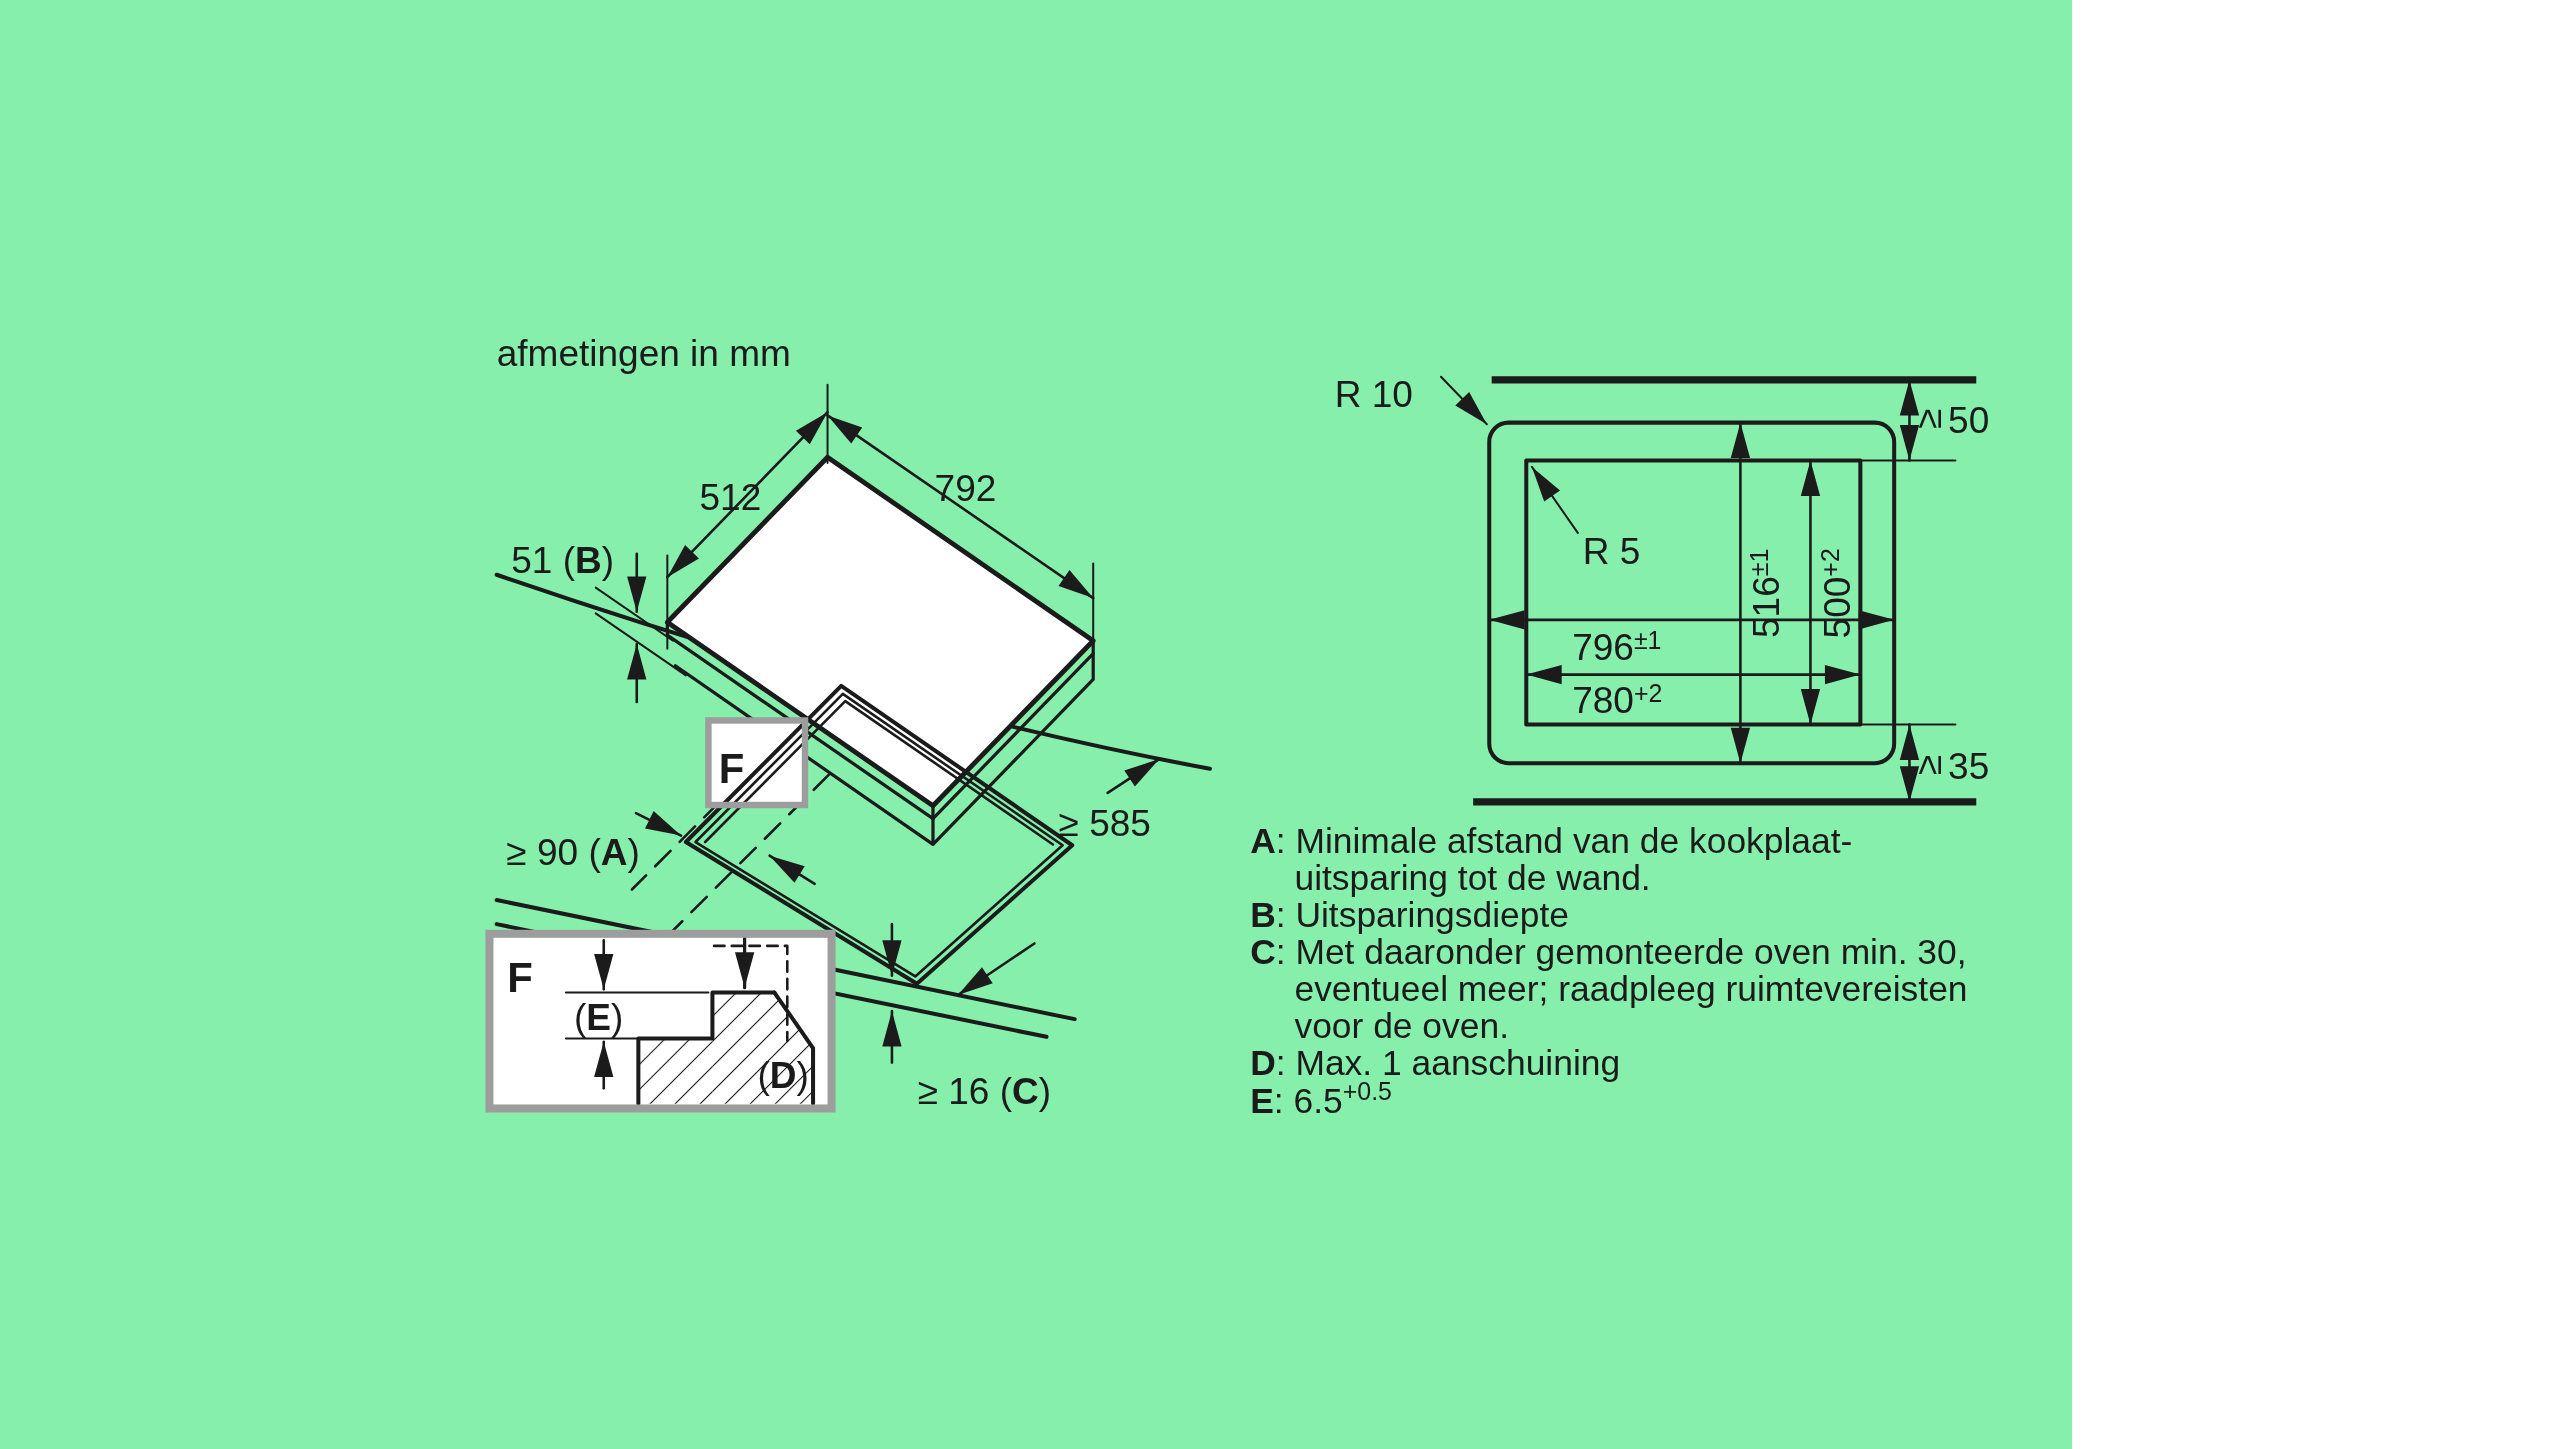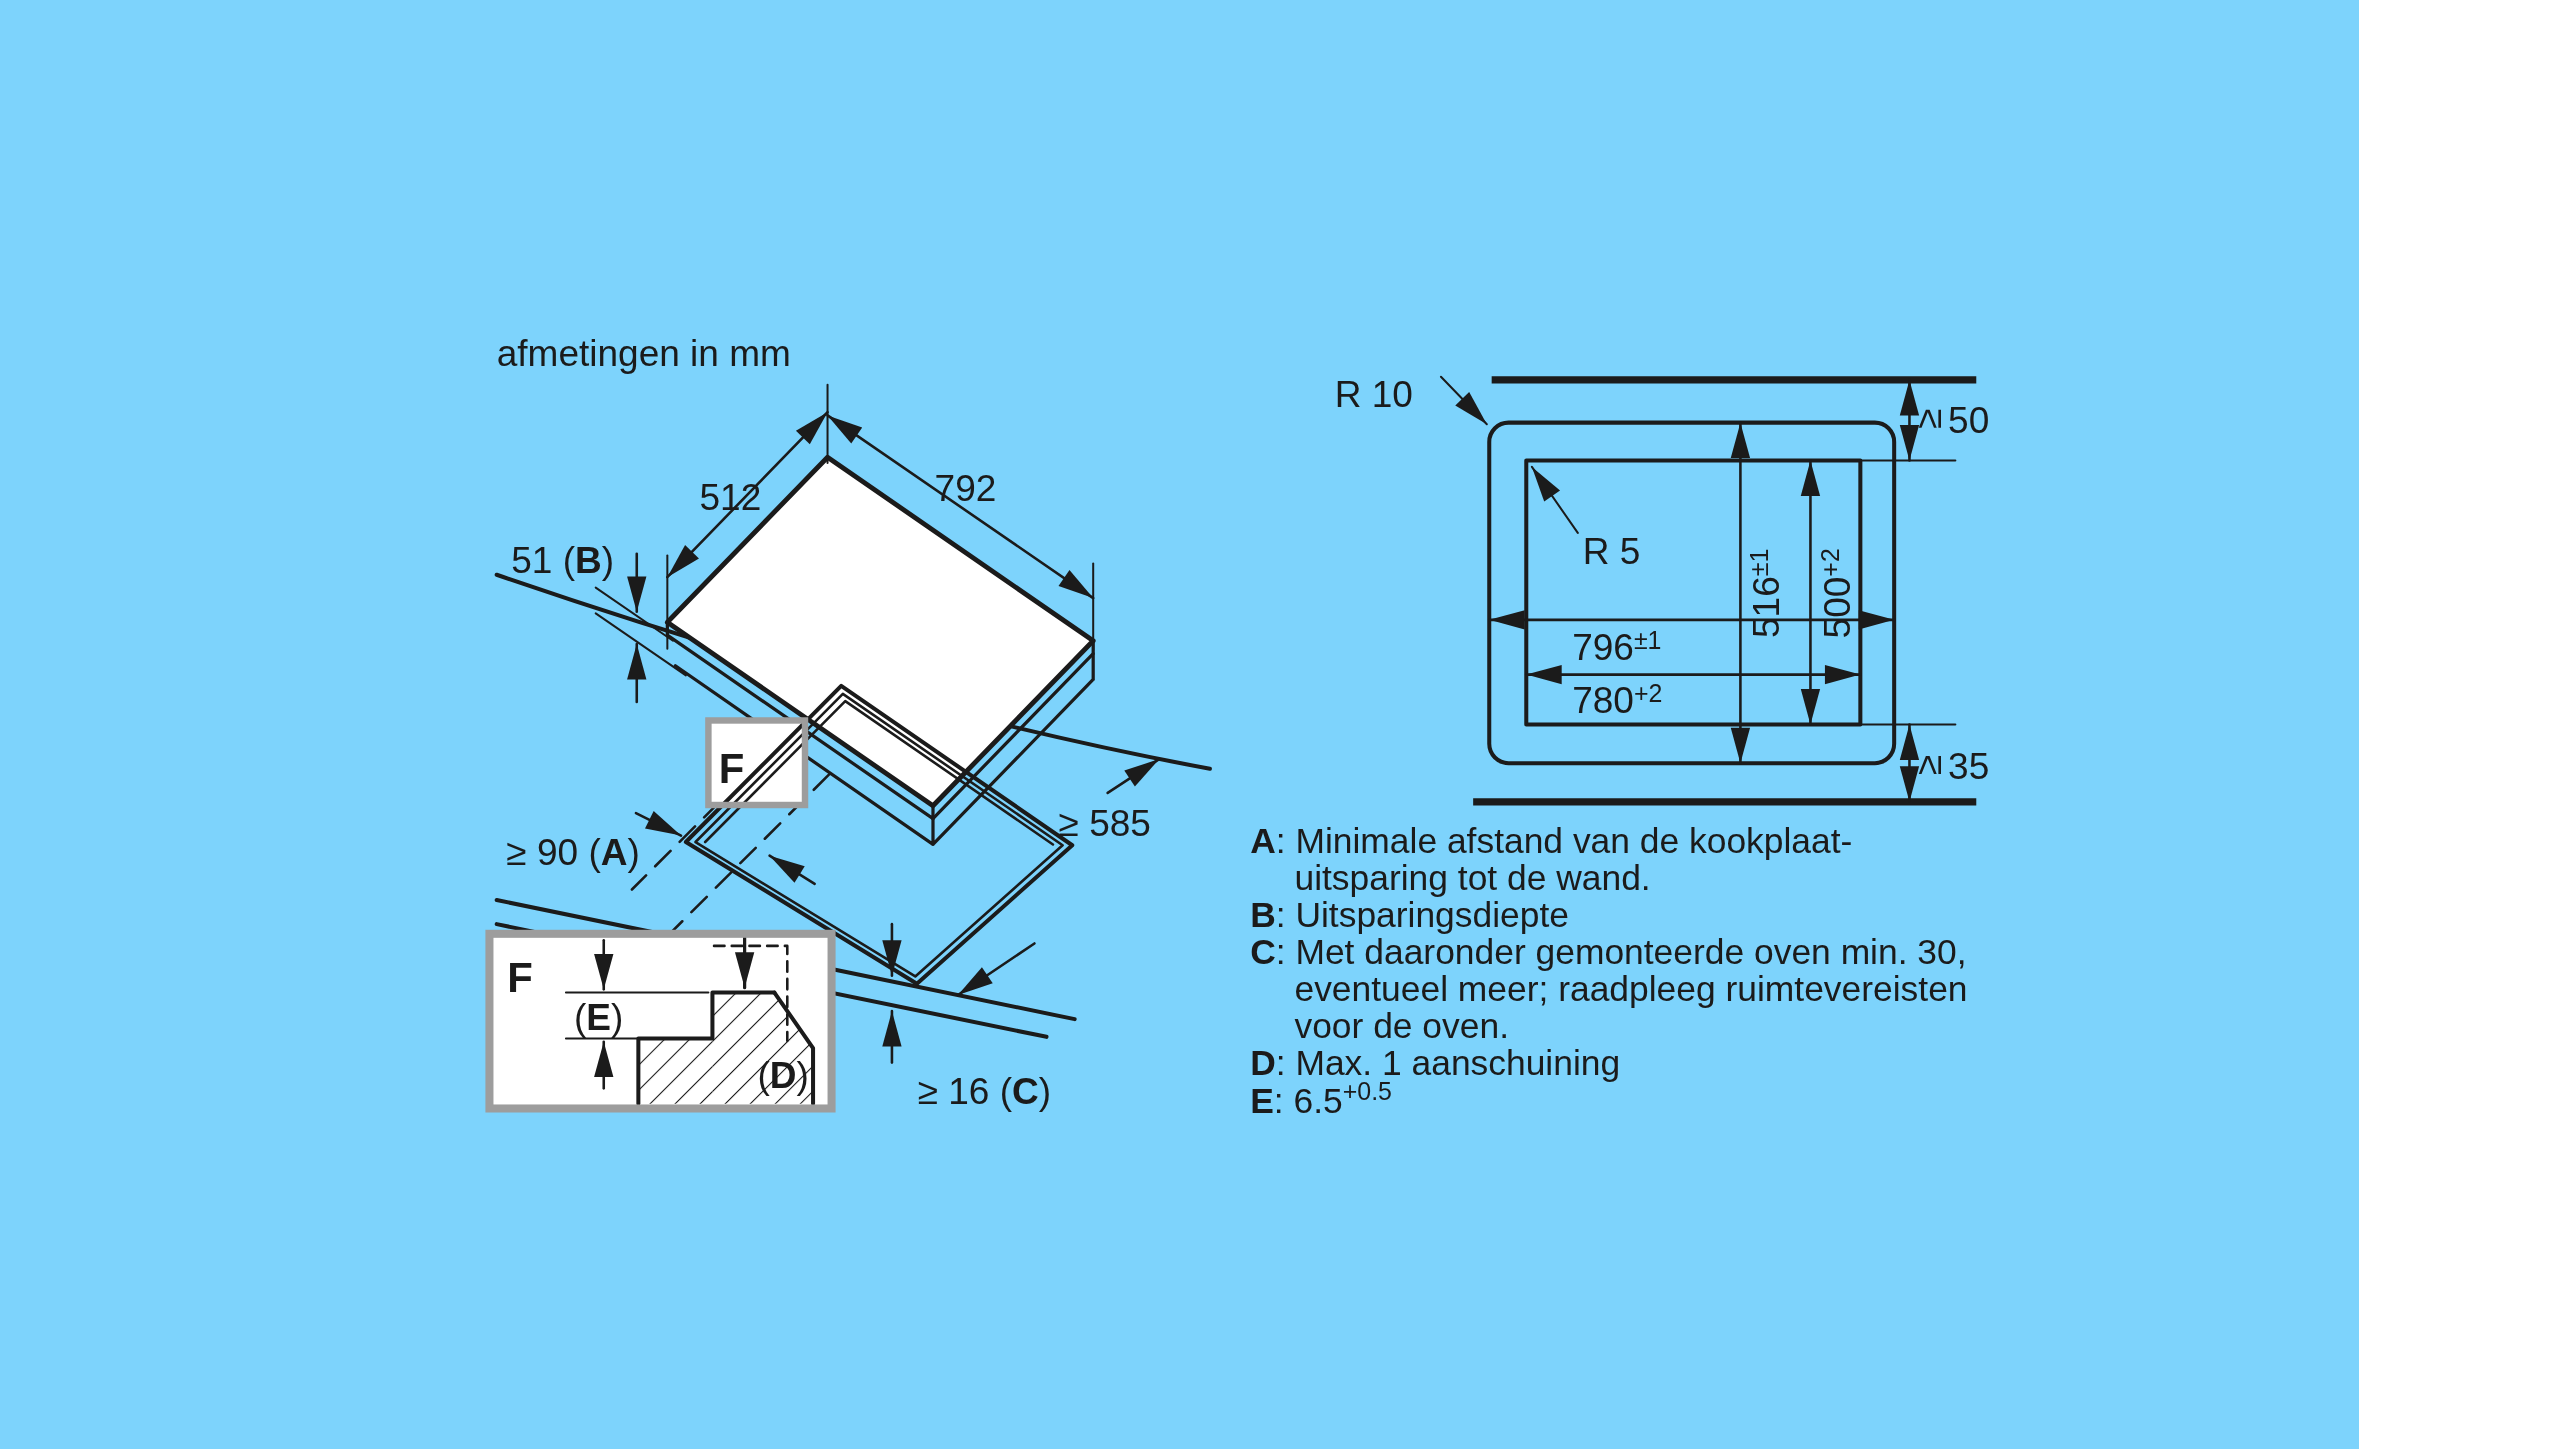--- a/index.html
+++ b/index.html
@@ -1,16 +1,16 @@
 <!DOCTYPE html>
 <html style="font-size:13px"><head>
 <meta charset="utf-8">
 <style>
   html,body{margin:0;padding:0;background:#ffffff;}
-  .page{position:relative;width:2359px;height:1449px;background:#7dd3fc;overflow:hidden;
+  .page{position:relative;width:2072px;height:1449px;background:#86efac;overflow:hidden;
         font-family:"Liberation Sans",sans-serif;}
   svg{position:absolute;left:0;top:0;}
   .ln{stroke:#1b1b1b;fill:none;stroke-linecap:round;stroke-linejoin:round;}
   .w2{stroke-width:2.5;} .w3{stroke-width:3.2;} .w4{stroke-width:4;}
   .w5{stroke-width:5;} .w6{stroke-width:6;} .w9{stroke-width:9;stroke-linecap:butt;}
   .dsh{stroke-dasharray:27 16;} .dsh2{stroke-dasharray:13 9;}
   .grayfr{stroke:#9d9d9d;fill:none;}
   .whitefill{fill:#ffffff;stroke:none;}
   .facefill{fill:#ffffff;}
   .txt{font-family:"Liberation Sans",sans-serif;font-size:46px;fill:#1b1b1b;}

